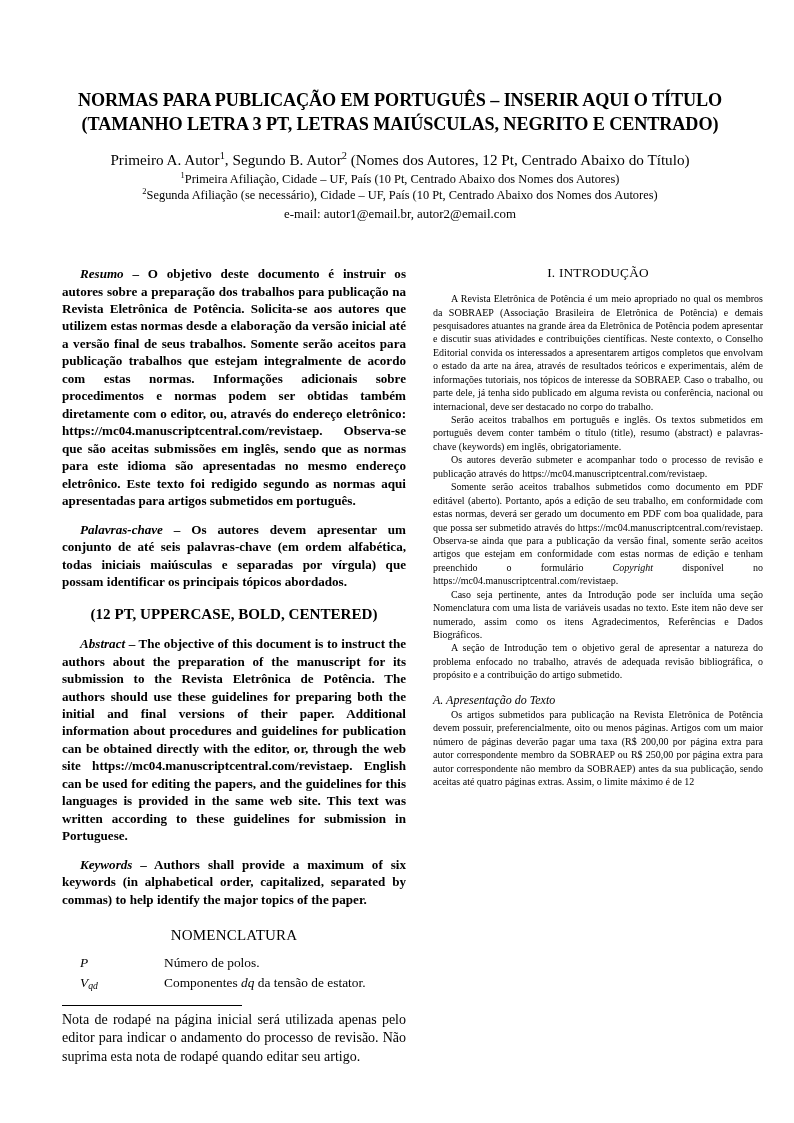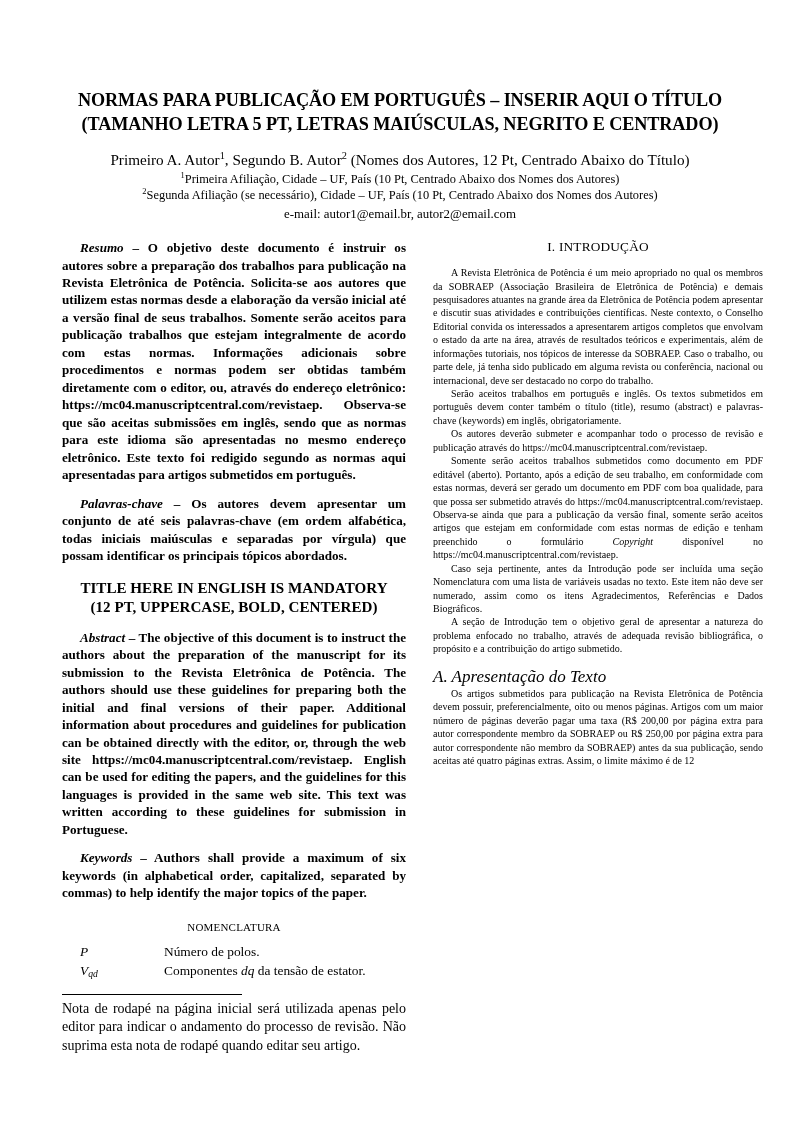--- a/index.html
+++ b/index.html
@@ -60,21 +60,21 @@
   sup {
     font-size: 0.68em;
     vertical-align: super;
     line-height: 0;
   }
 
   
   .columns {
     display: flex;
     gap: 27px;
-    margin-top: 16px;
+    margin-top: 42px;
   }
   .col {
     width: 344px;
     flex: 0 0 344px;
   }
   .col-right { width: 330px; flex: 0 0 330px; }
 
   p {
     margin: 0;
   }
@@ -100,21 +100,21 @@
     font-size: 15.1px;
     font-weight: bold;
     line-height: 1.3;
     margin: 14px 0 11px 0;
   }
   .eng-title .tline { display: block; }
 
   
   .nomen-head {
     text-align: center;
-    font-size: 11px;
+    font-size: 15px;
     font-variant: small-caps;
     letter-spacing: 0.2px;
     margin: 19px 0 9px 0;
   }
   .nomen-table {
     width: 100%;
     border-collapse: collapse;
     font-size: 13.4px;
     line-height: 1.45;
   }
@@ -152,21 +152,21 @@
 
   
   .sec-head {
     text-align: center;
     font-size: 13.3px;
     font-variant: small-caps;
     letter-spacing: 0.2px;
     margin: 0 0 11px 0;
   }
   .sub-head {
-    font-size: 17px;
+    font-size: 12px;
     font-style: italic;
     margin: 11px 0 0 0;
   }
 
   
   .body-p {
     font-size: 10px;
     line-height: 1.345;
     text-align: justify;
     text-indent: 18px;
@@ -176,41 +176,40 @@
   .it { font-style: italic; }
 </style>
 </head>
 <body>
 
 <div class="page">
 
   <div class="title-block">
     <h1 class="doc-title">
       <span class="tline">NORMAS PARA PUBLICAÇÃO EM PORTUGUÊS – INSERIR AQUI O TÍTULO</span>
-      <span class="tline">(TAMANHO LETRA 5 PT, LETRAS MAIÚSCULAS, NEGRITO E CENTRADO)</span>
+      <span class="tline">(TAMANHO LETRA 3 PT, LETRAS MAIÚSCULAS, NEGRITO E CENTRADO)</span>
     </h1>
   </div>
 
   <div class="authors-block">
     <p class="authors-line"><span>Primeiro A. Autor</span><sup>1</sup><span>, Segundo B. Autor</span><sup>2</sup><span> (Nomes dos Autores, 12 Pt, Centrado Abaixo do Título)</span></p>
     <p class="affil-line"><sup>1</sup><span>Primeira Afiliação, Cidade – UF, País (10 Pt, Centrado Abaixo dos Nomes dos Autores)</span></p>
     <p class="affil-line"><sup>2</sup><span>Segunda Afiliação (se necessário), Cidade – UF, País (10 Pt, Centrado Abaixo dos Nomes dos Autores)</span></p>
     <p class="email-line">e-mail: autor1@email.br, autor2@email.com</p>
   </div>
 
   <div class="columns">
 
     <div class="col">
 
       <p class="abstract-p"><span class="lead">Resumo</span><span> – </span><span>O objetivo deste documento é instruir os autores sobre a preparação dos trabalhos para publicação na Revista Eletrônica de Potência.  Solicita-se aos autores que utilizem estas normas desde a elaboração da versão inicial até a versão final de seus trabalhos.  Somente serão aceitos para publicação trabalhos que estejam integralmente de acordo com estas normas.  Informações adicionais sobre procedimentos e normas podem ser obtidas também diretamente com o editor, ou, através do endereço eletrônico: https://mc04.manuscriptcentral.com/revistaep.  Observa-se que são aceitas submissões em inglês, sendo que as normas para este idioma são apresentadas no mesmo endereço eletrônico.  Este texto foi redigido segundo as normas aqui apresentadas para artigos submetidos em português.</span></p>
 
       <p class="abstract-p"><span class="lead">Palavras-chave</span><span> – </span><span>Os autores devem apresentar um conjunto de até seis palavras-chave (em ordem alfabética, todas iniciais maiúsculas e separadas por vírgula) que possam identificar os principais tópicos abordados.</span></p>
 
       <div class="eng-title">
-        <span class="tline">TITLE HERE IN ENGLISH IS MANDATORY</span>
         <span class="tline">(12 PT, UPPERCASE, BOLD, CENTERED)</span>
       </div>
 
       <p class="abstract-p"><span class="lead">Abstract</span><span> – </span><span>The objective of this document is to instruct the authors about the preparation of the manuscript for its submission to the Revista Eletrônica de Potência.  The authors should use these guidelines for preparing both the initial and final versions of their paper.  Additional information about procedures and guidelines for publication can be obtained directly with the editor, or, through the web site https://mc04.manuscriptcentral.com/revistaep.  English can be used for editing the papers, and the guidelines for this languages is provided in the same web site. This text was written according to these guidelines for submission in Portuguese.</span></p>
 
       <p class="abstract-p"><span class="lead">Keywords</span><span> – </span><span>Authors shall provide a maximum of six keywords (in alphabetical order, capitalized, separated by commas) to help identify the major topics of the paper.</span></p>
 
       <div class="nomen-head">NOMENCLATURA</div>
 
       <table class="nomen-table">

